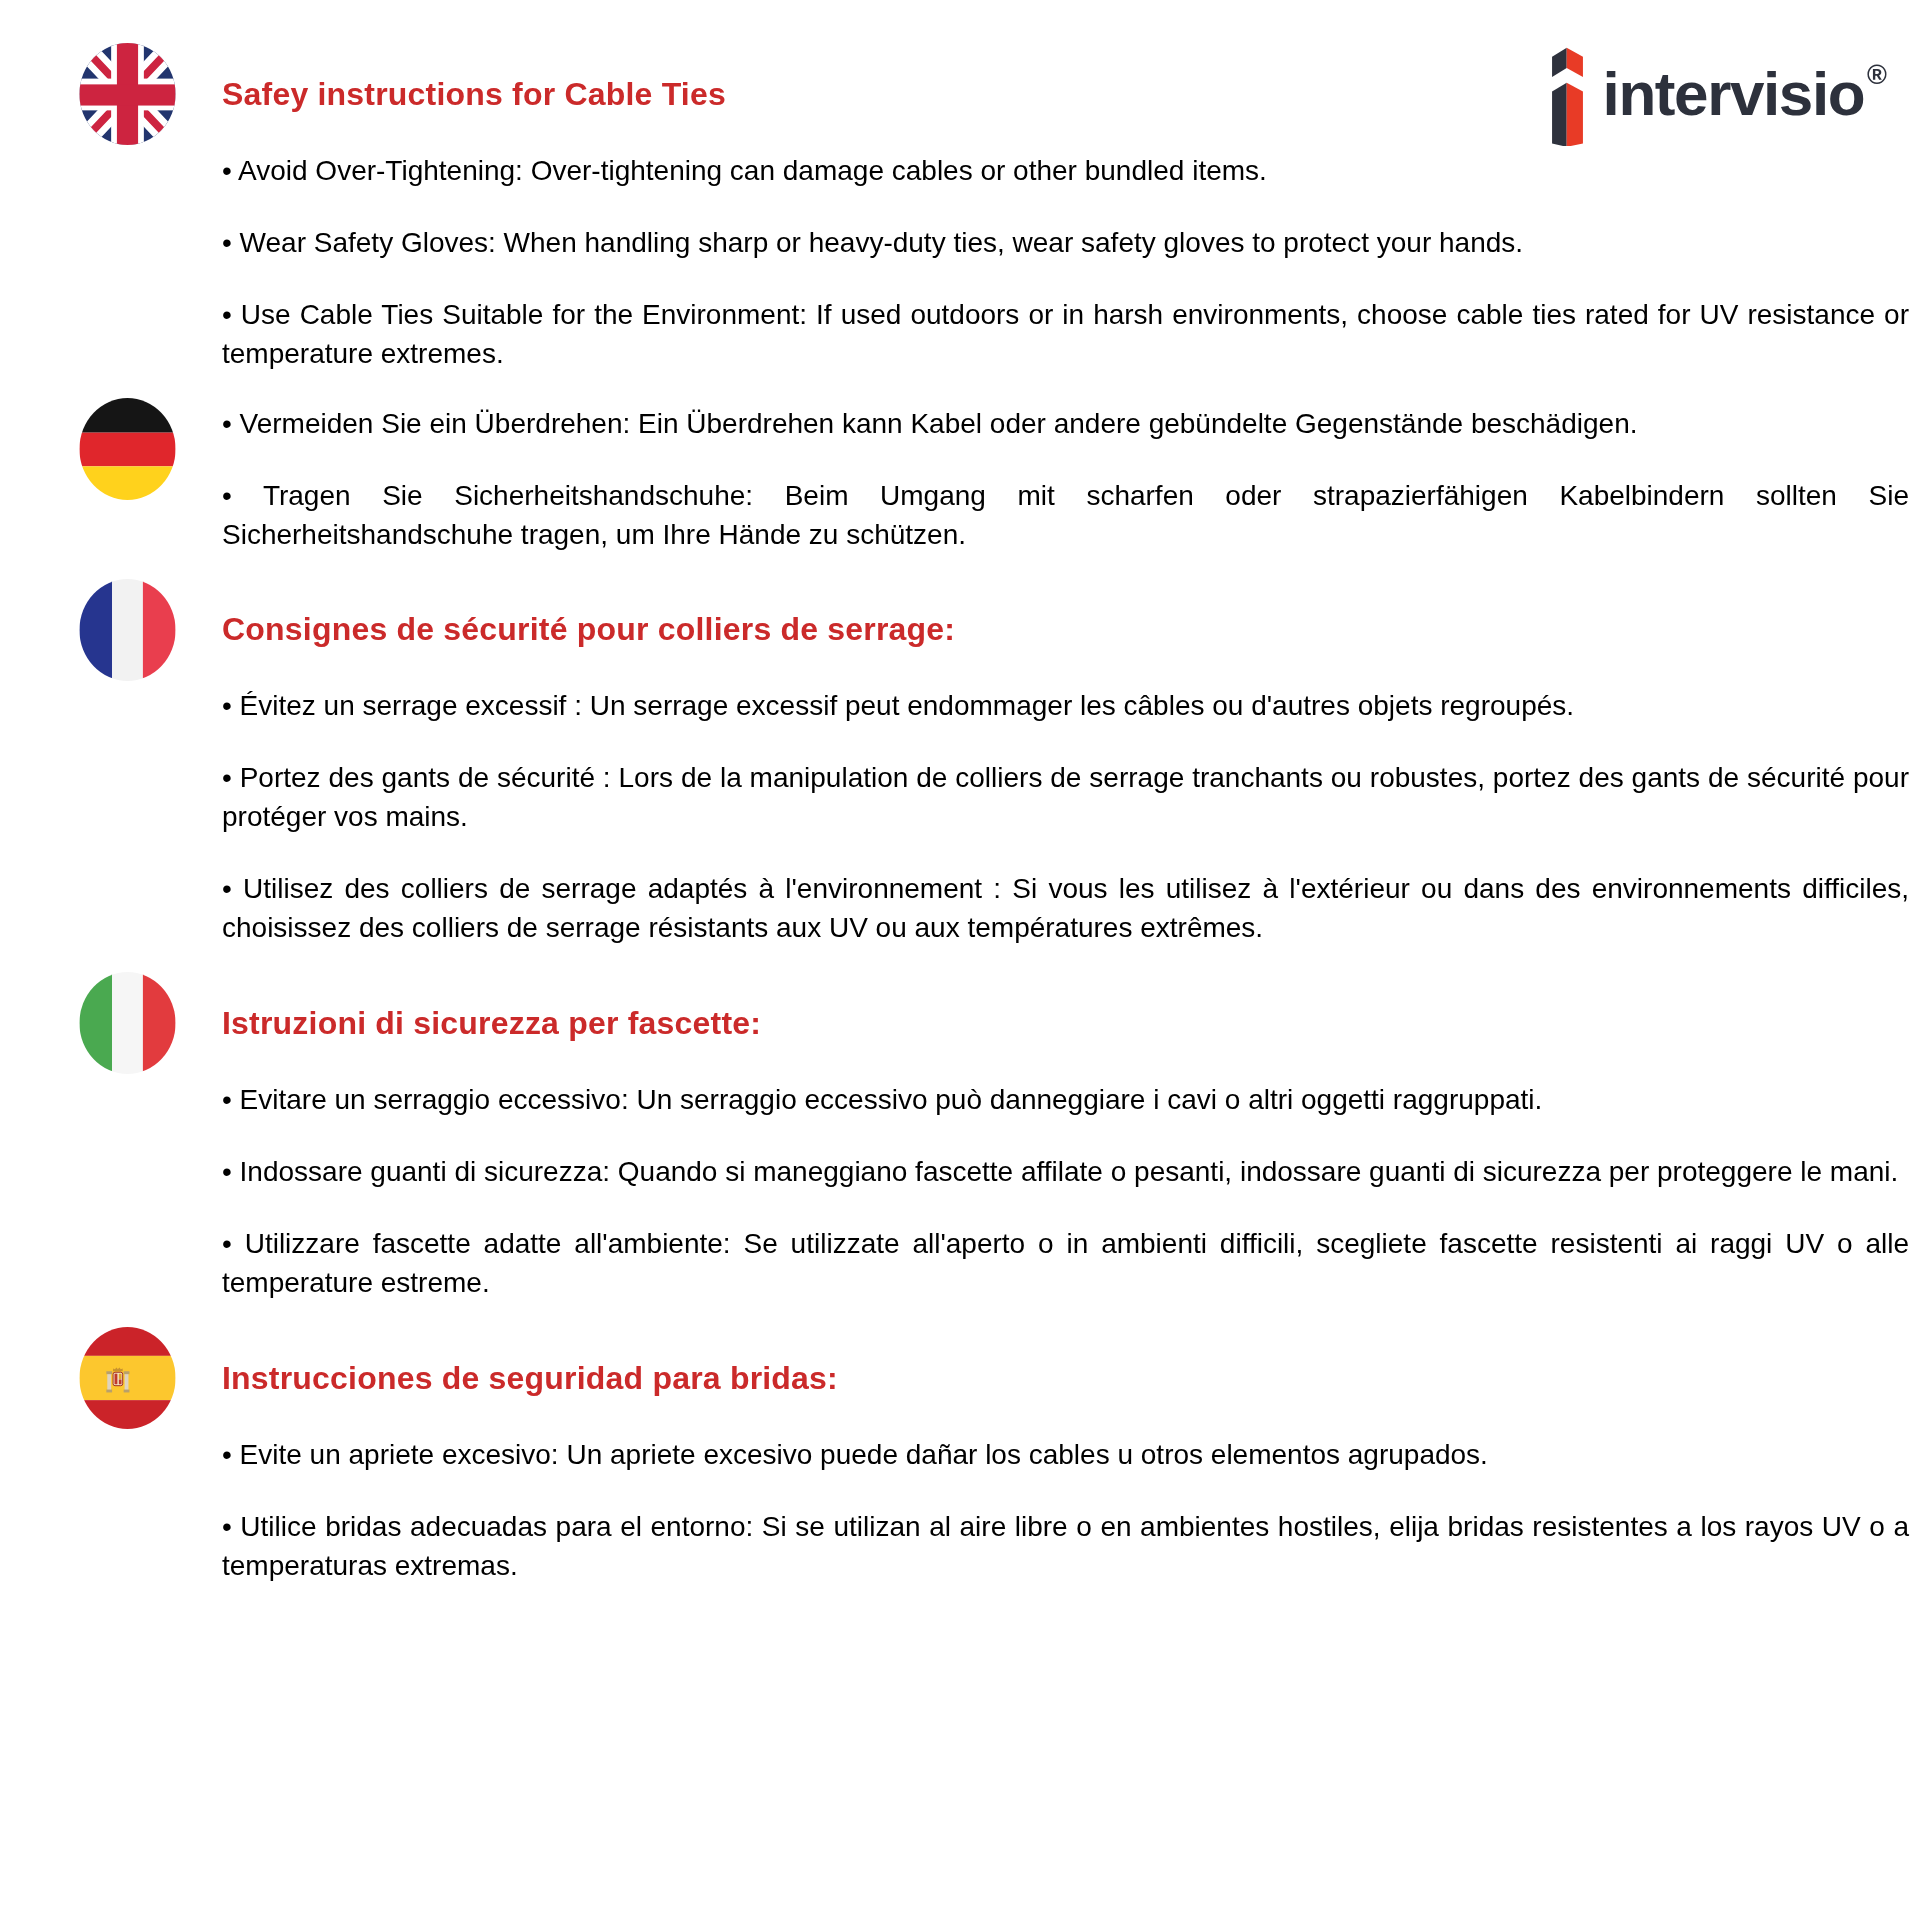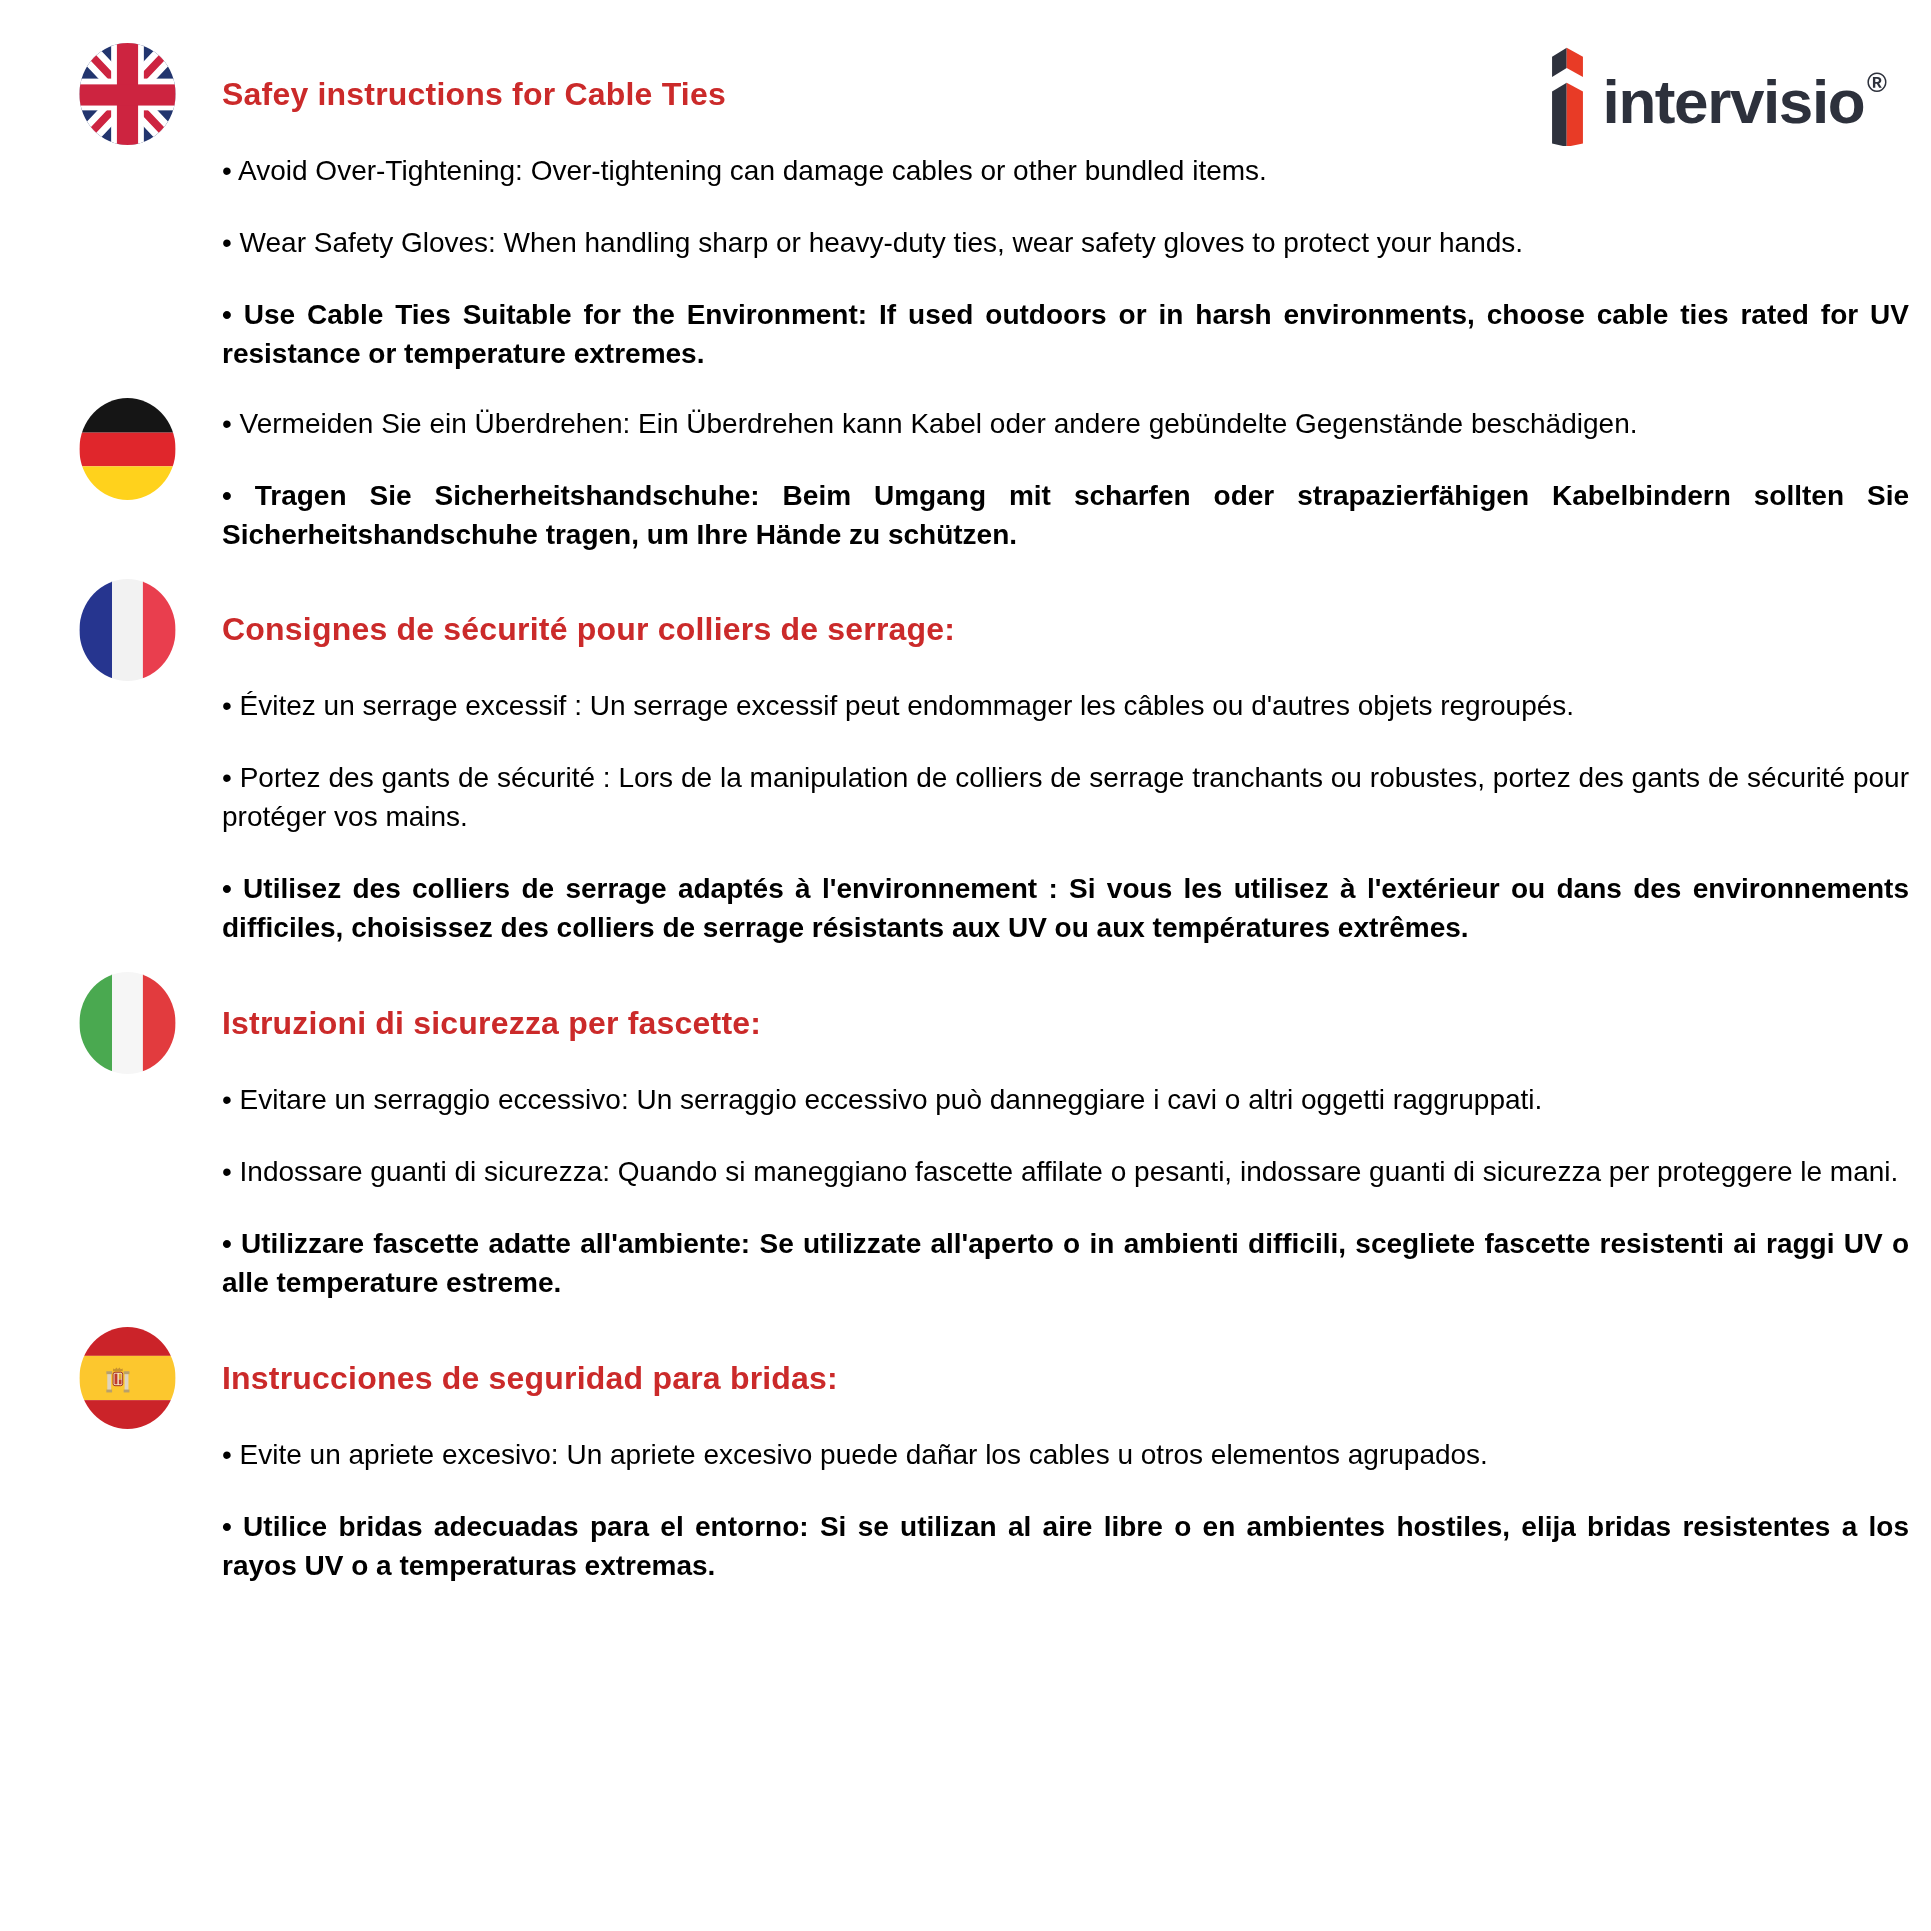--- a/index.html
+++ b/index.html
@@ -26,21 +26,21 @@
     display: flex;
     align-items: flex-end;
     gap: 15.4px;
   }
   .logo-icon { display: block; }
   .brand {
     font-size: 62px;
     font-weight: 800;
     letter-spacing: -1.4px;
     color: #2d313c;
-    line-height: 64px;
+    line-height: 80px;
     white-space: nowrap;
   }
   .reg {
     font-size: 27px;
     font-weight: 700;
     position: relative;
     top: -31px;
     margin-left: 2.9px;
     letter-spacing: 0;
   }
@@ -67,21 +67,21 @@
     color: #cb2a2a;
     letter-spacing: 0.2px;
   }
   .content p {
     margin: 5.8px 0 33px 0;
     font-size: 28px;
     line-height: 39px;
     text-align: justify;
     color: #000000;
   }
-  .content p:last-child { margin-bottom: 0; font-weight: bold; }
+  .content p:last-child { margin-bottom: 0; }
 </style>
 </head>
 <body>
 
 <div class="page">
 
   <div class="logo">
     <svg class="logo-icon" width="39" height="104" viewBox="0 0 96 256" aria-hidden="true">
       <polygon points="10,36 46,14 46,64 10,86" fill="#2e323d"></polygon>
       <polygon points="46,14 86,36 86,86 46,64" fill="#e83b26"></polygon>

